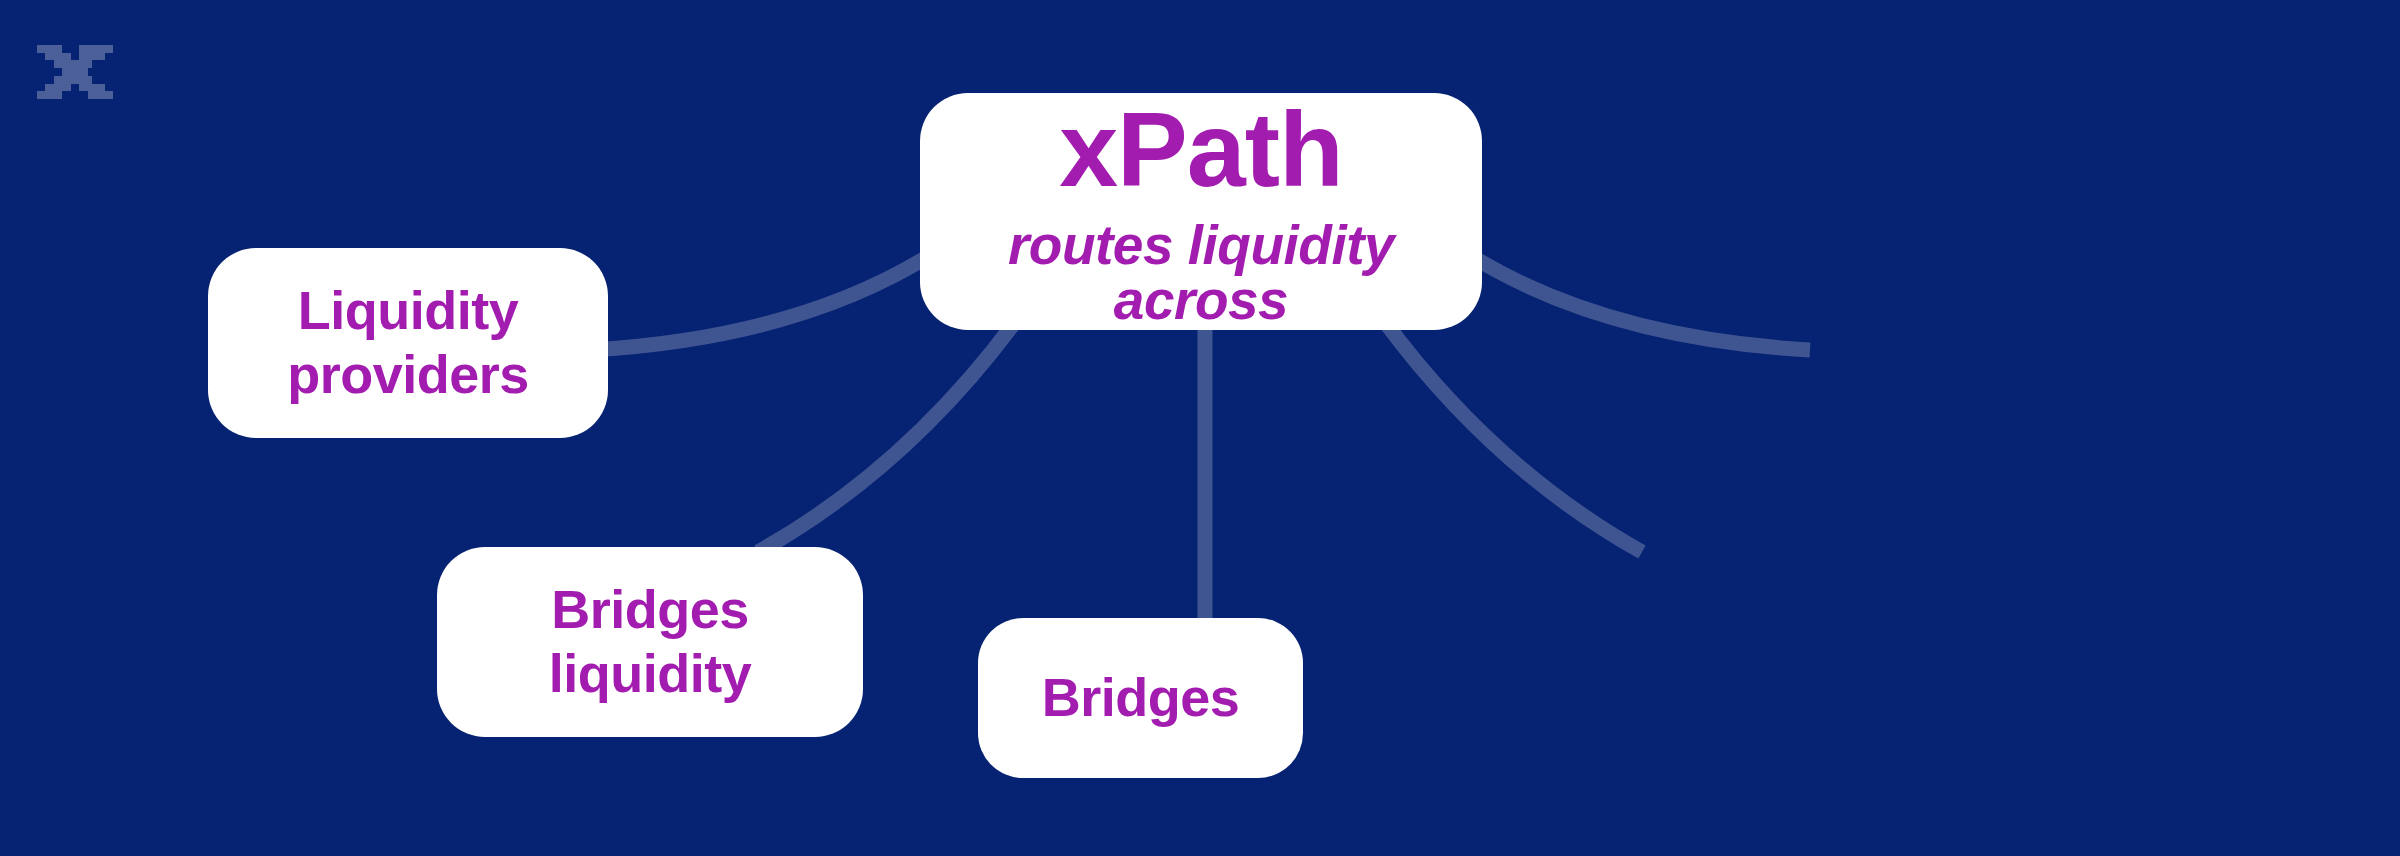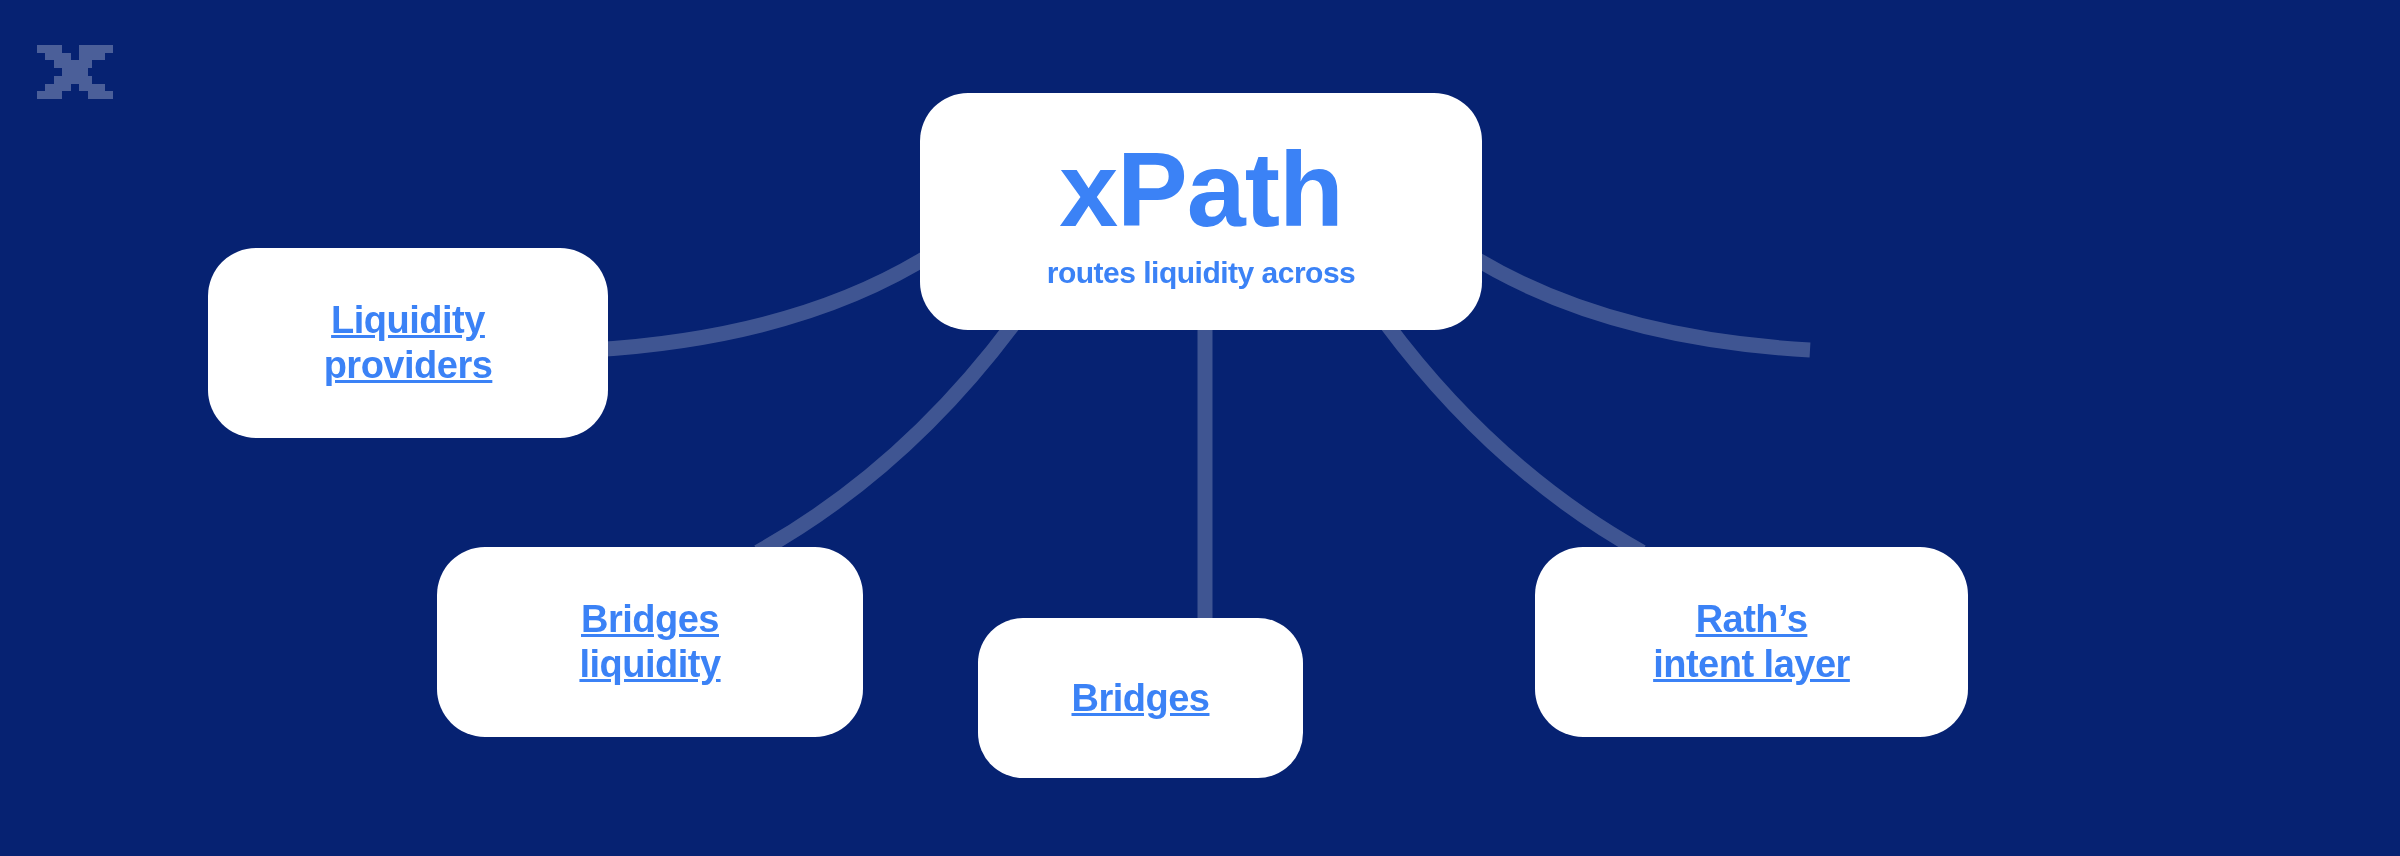--- a/index.html
+++ b/index.html
@@ -36,43 +36,43 @@
   .logo rect { fill: rgba(255,255,255,0.28); }
   .node {
     position: absolute;
     background: #ffffff;
     border-radius: 48px;
     display: flex;
     flex-direction: column;
     align-items: center;
     justify-content: center;
     text-align: center;
-    color: #3b82f6;
+    color: #a21caf;
     font-weight: bold;
   }
   .node .label {
-    font-size: 38px;
+    font-size: 54px;
     line-height: 1.18;
     letter-spacing: -0.5px;
     display: block;
-    text-decoration: underline;
   }
   .node-center    { left: 920px;  top: 93px;  width: 562px; height: 237px; }
   .node-center .title {
     font-size: 106px;
     line-height: 1.0;
     letter-spacing: -1px;
     display: block;
   }
   .node-center .subtitle {
-    font-size: 30px;
+    font-size: 55px;
     line-height: 1.0;
     letter-spacing: -0.5px;
     margin-top: 16px;
     display: block;
+    font-style: italic;
   }
   .node-liquidity { left: 208px;  top: 248px; width: 400px; height: 190px; }
   .node-solver    { left: 437px;  top: 547px; width: 426px; height: 190px; }
   .node-bridges   { left: 978px; top: 618px; width: 325px; height: 160px; border-radius: 45px; }
   .node-rath      { left: 1535px; top: 547px; width: 433px; height: 190px; }
   .node-messaging { left: 1795px; top: 248px; width: 398px; height: 192px; }
 </style>
 </head>
 <body>
 
@@ -112,19 +112,15 @@
 
   <div class="node node-solver">
     <span class="label">Bridges</span>
     <span class="label">liquidity</span>
   </div>
 
   <div class="node node-bridges">
     <span class="label">Bridges</span>
   </div>
 
-  <div class="node node-rath">
-    <span class="label">Rath’s</span>
-    <span class="label">intent layer</span>
-  </div>
 
 
 </div>
 
 </body></html>

